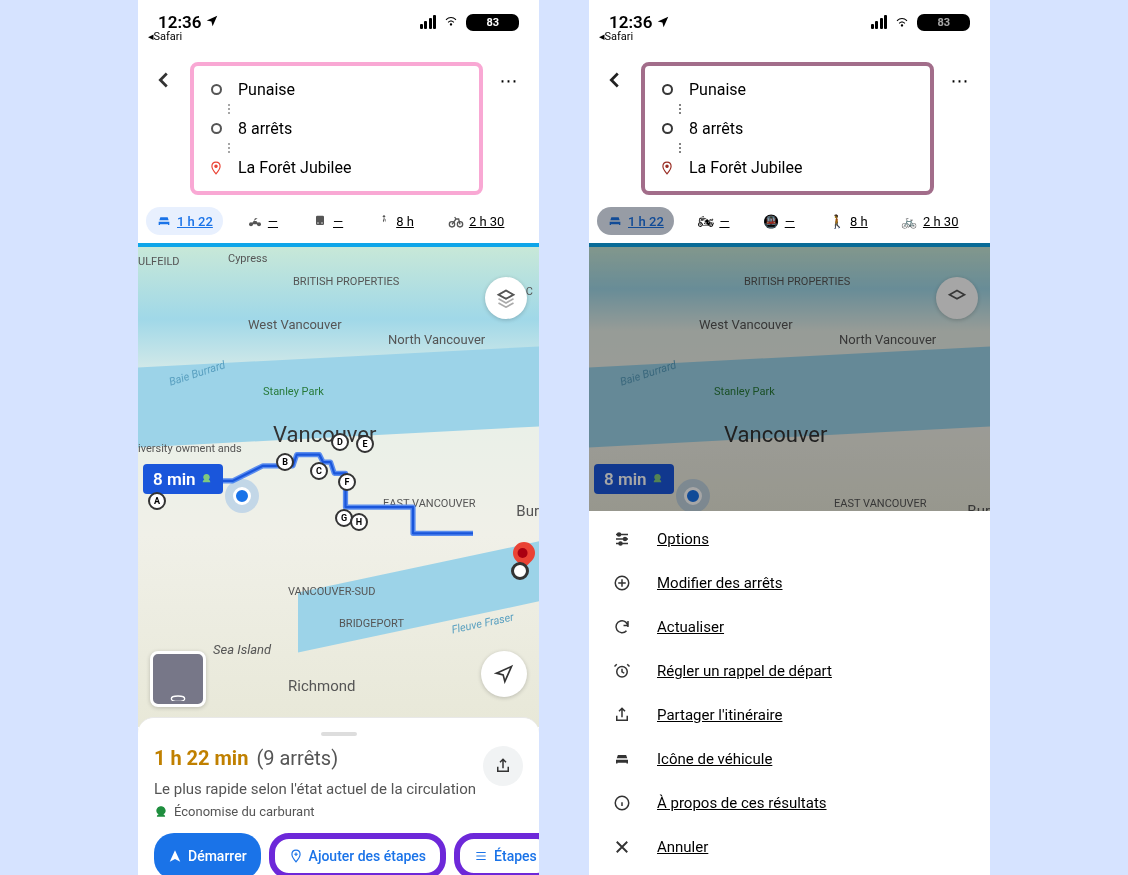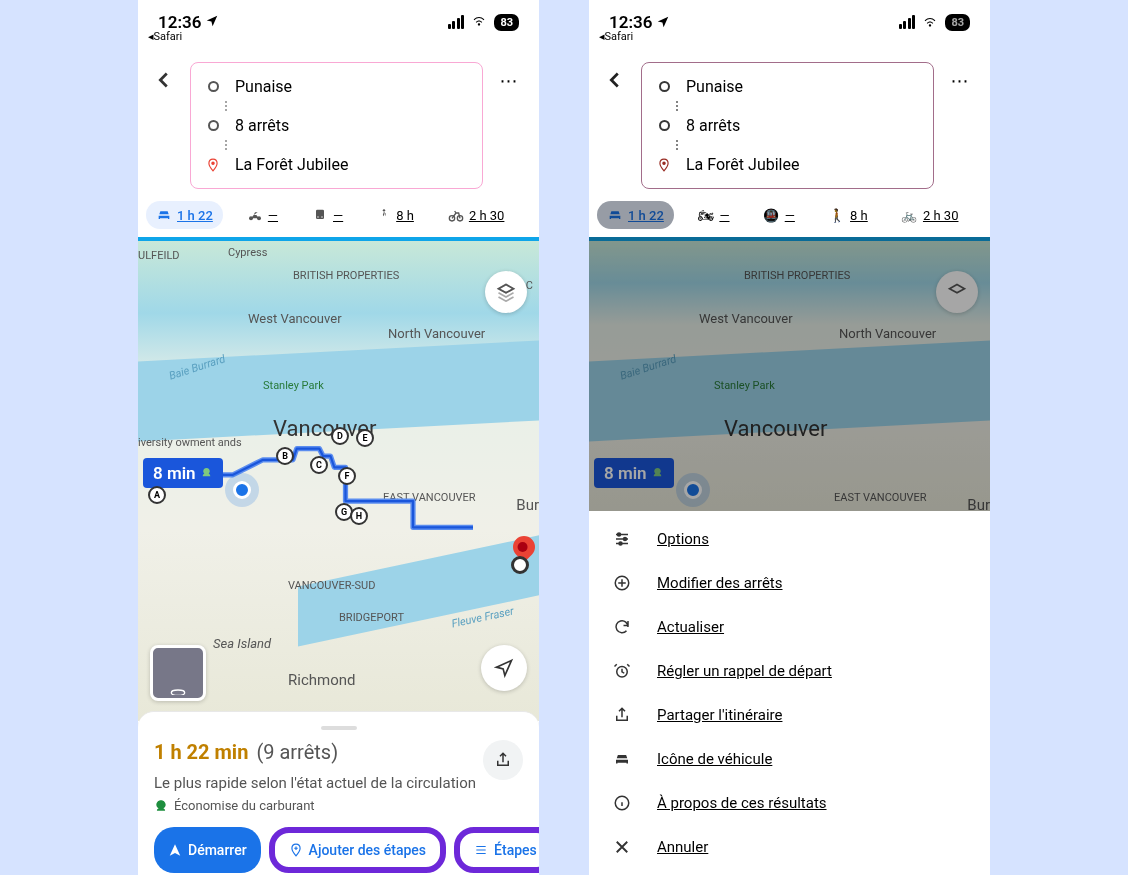--- a/index.html
+++ b/index.html
@@ -50,39 +50,39 @@
   .signal span:nth-child(1) { height: 5px; }
   .signal span:nth-child(2) { height: 8px; }
   .signal span:nth-child(3) { height: 11px; }
   .signal span:nth-child(4) { height: 14px; }
   .battery {
     background: #000;
     color: #fff;
     font-size: 11px;
     font-weight: 700;
     border-radius: 7px;
-    padding: 2px 6px;
+    padding: 2px 20px;
   }
   .header {
     display: flex;
     align-items: flex-start;
     padding: 8px 12px 8px 8px;
     gap: 8px;
     margin-top: 10px;
   }
   .back-btn {
     width: 36px;
     height: 36px;
     display: flex;
     align-items: center;
     justify-content: center;
   }
   .route-box {
     flex: 1;
-    border: 1px solid #f9a8d4;
+    border: 4px solid #f9a8d4;
     border-radius: 8px;
     padding: 10px 14px;
   }
   .route-row {
     display: flex;
     align-items: center;
     gap: 14px;
     padding: 4px 0;
   }
   .route-row .marker {

